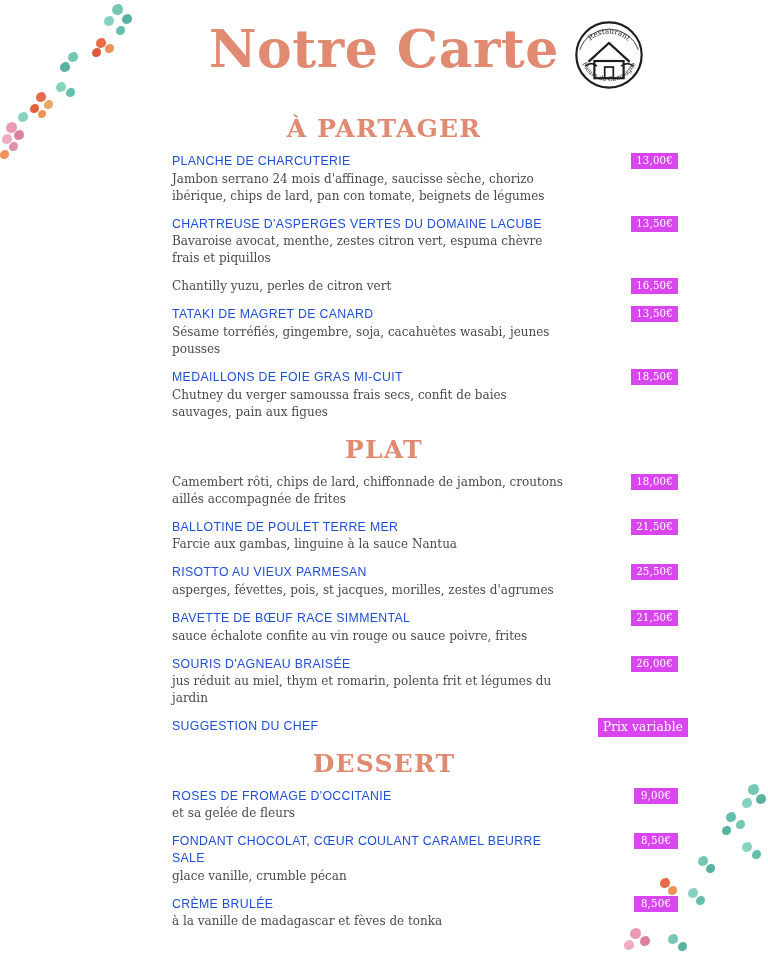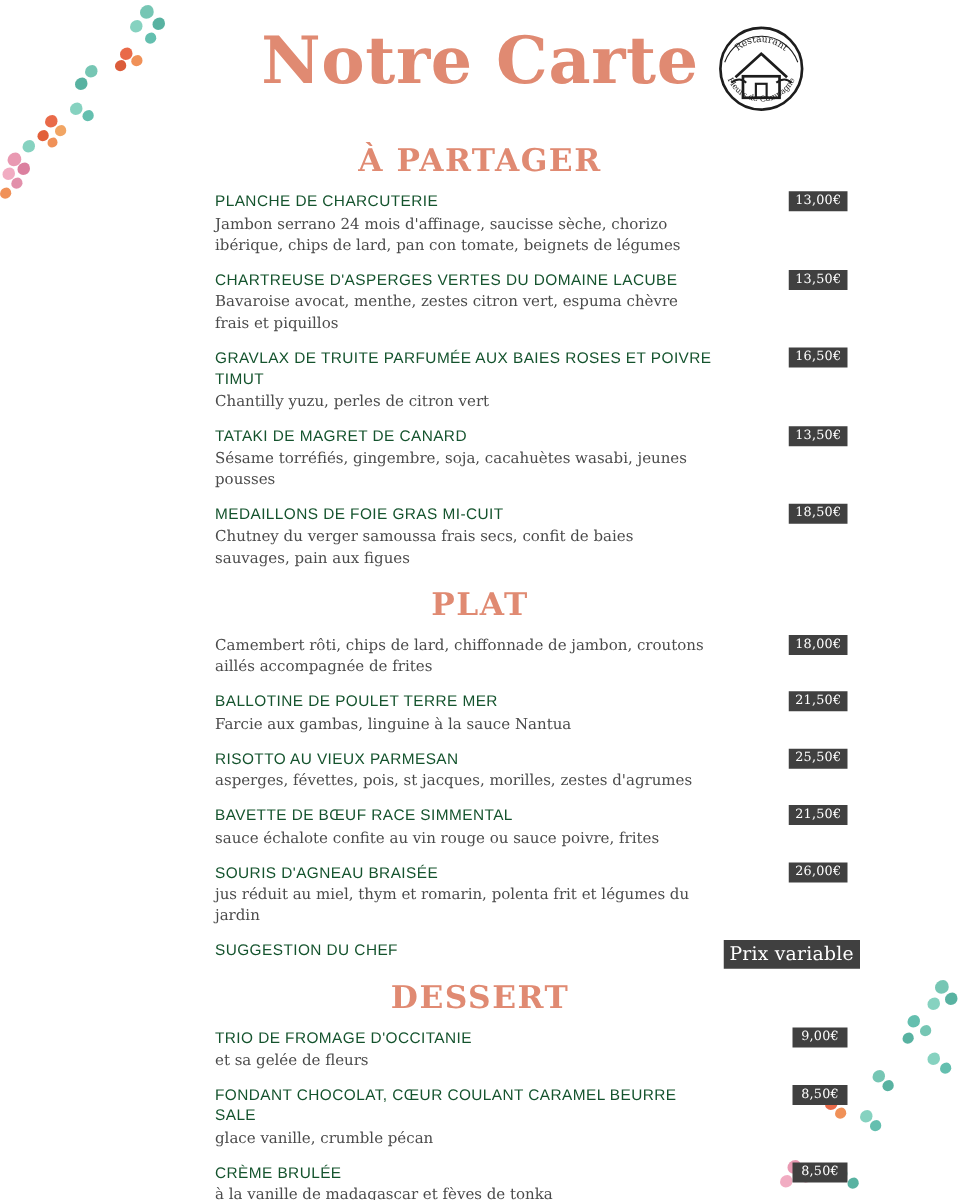--- a/index.html
+++ b/index.html
@@ -76,52 +76,52 @@
   .item {
     position: relative;
     margin-bottom: 11px;
     padding-right: 10px;
   }
 
   .item-name {
     font-family: "Liberation Sans", sans-serif;
     font-size: 12.3px;
     letter-spacing: 0.35px;
-    color: #14532d;
+    color: #1d4ed8;
     line-height: 1.35;
     max-width: 400px;
   }
 
   .item-desc {
     font-family: "DejaVu Serif", serif;
     font-size: 12px;
     color: #4a4a4a;
     line-height: 1.42;
     margin-top: 1px;
     max-width: 398px;
   }
 
   .price {
     position: absolute;
     right: -58px;
     top: 0;
-    background: #404040;
+    background: #d946ef;
     color: #ffffff;
     font-family: "DejaVu Serif", serif;
     font-size: 10.2px;
     padding: 2px 5px 3px 5px;
     white-space: nowrap;
     min-width: 44px;
     text-align: center;
     letter-spacing: 0.2px;
   }
   .price.wide {
     right: -68px;
     min-width: 66px;
-    font-size: 15px;
+    font-size: 12px;
   }
 </style>
 </head>
 <body>
 
 <div class="page">
 
   <div>
     <div class="petal" style="left:112px;top:4px;width:11px;height:11px;background:#6fc3b0;"></div>
     <div class="petal" style="left:122px;top:14px;width:10px;height:10px;background:#4fae9c;"></div>
@@ -217,21 +217,20 @@
     </div>
 
     <div class="section">
       <div class="items">
         <div class="item">
           <div class="item-name">CHARTREUSE D'ASPERGES VERTES DU DOMAINE LACUBE</div>
           <div class="item-desc">Bavaroise avocat, menthe, zestes citron vert, espuma chèvre frais et piquillos</div>
           <div class="price">13,50€</div>
         </div>
         <div class="item">
-          <div class="item-name">GRAVLAX DE TRUITE PARFUMÉE AUX BAIES ROSES ET POIVRE TIMUT</div>
           <div class="item-desc">Chantilly yuzu, perles de citron vert</div>
           <div class="price">16,50€</div>
         </div>
         <div class="item">
           <div class="item-name">TATAKI DE MAGRET DE CANARD</div>
           <div class="item-desc">Sésame torréfiés, gingembre, soja, cacahuètes wasabi, jeunes pousses</div>
           <div class="price">13,50€</div>
         </div>
         <div class="item">
           <div class="item-name">MEDAILLONS DE FOIE GRAS MI-CUIT</div>
@@ -272,21 +271,21 @@
           <div class="item-name">SUGGESTION DU CHEF</div>
           <div class="price wide">Prix variable</div>
         </div>
       </div>
     </div>
 
     <div class="section">
       <div class="section-title">DESSERT</div>
       <div class="items">
         <div class="item">
-          <div class="item-name">TRIO DE FROMAGE D'OCCITANIE</div>
+          <div class="item-name">ROSES DE FROMAGE D'OCCITANIE</div>
           <div class="item-desc">et sa gelée de fleurs</div>
           <div class="price">9,00€</div>
         </div>
         <div class="item">
           <div class="item-name">FONDANT CHOCOLAT, CŒUR COULANT CARAMEL BEURRE SALE</div>
           <div class="item-desc">glace vanille, crumble pécan</div>
           <div class="price">8,50€</div>
         </div>
         <div class="item">
           <div class="item-name">CRÈME BRULÉE</div>

